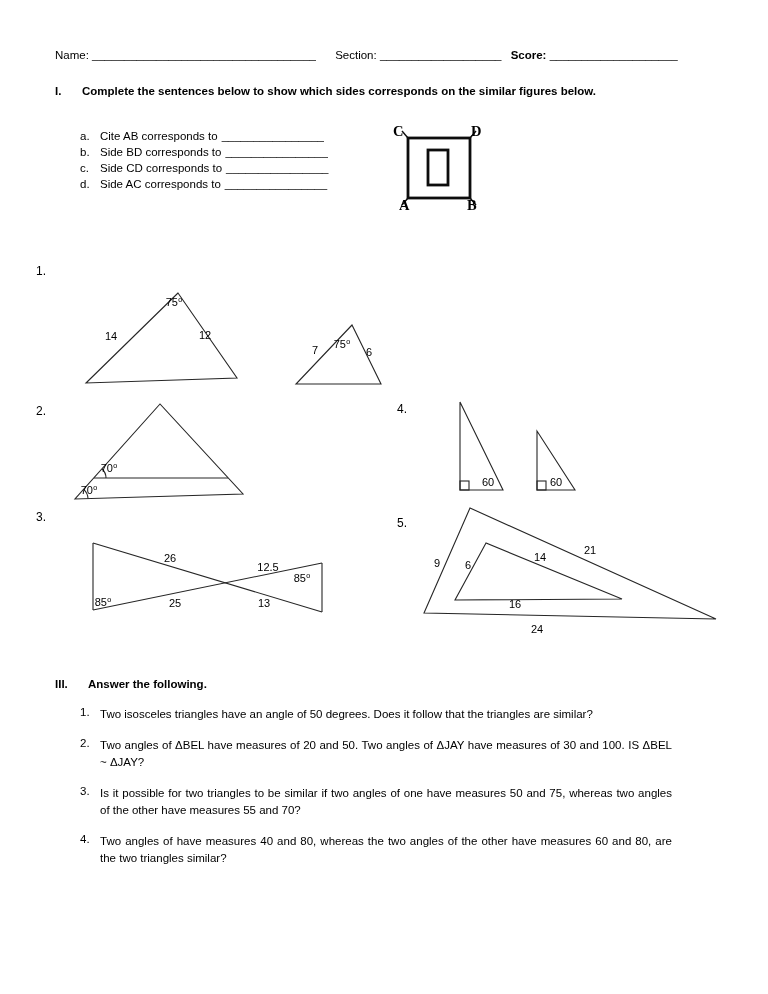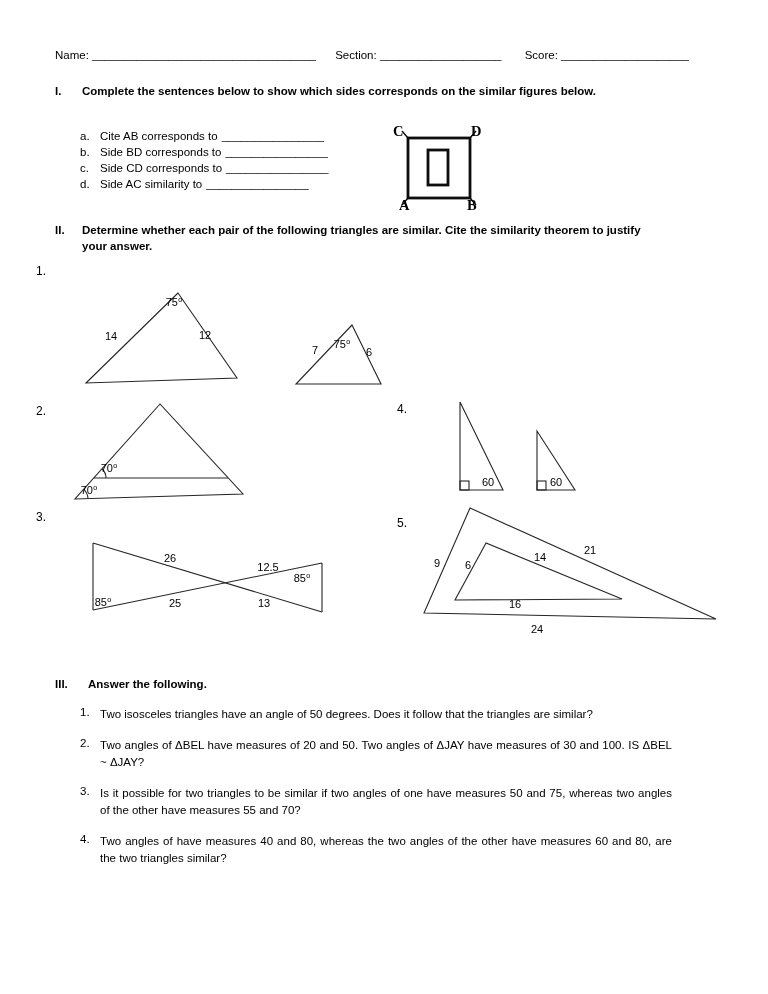--- a/index.html
+++ b/index.html
@@ -27,21 +27,21 @@
 </head>
 <body>
 
 <div class="page">
 
   <div class="abs header-row" style="left:55px;top:49px;">
     <span>Name:</span>
     <span>___________________________________</span>
     <span style="margin-left:16px;">Section:</span>
     <span>___________________</span>
-    <span style="margin-left:20px;">Score:</span>
+    <span style="margin-left:6px;font-weight:bold;">Score:</span>
     <span>____________________</span>
   </div>
 
   <div class="abs heading" style="left:55px;top:83px;width:640px;">
     <span class="num">I.</span>
     <span class="htxt" style="width:560px;">Complete the sentences below to show which sides corresponds on the similar figures below.</span>
   </div>
 
   <div class="abs" style="left:80px;top:128px;">
     <div class="item-row">
@@ -54,42 +54,38 @@
       <span>Side BD corresponds to</span>
       <span style="margin-left:4px;">________________</span>
     </div>
     <div class="item-row">
       <span class="ltr">c.</span>
       <span>Side CD corresponds to</span>
       <span style="margin-left:4px;">________________</span>
     </div>
     <div class="item-row">
       <span class="ltr">d.</span>
-      <span>Side AC similarity to</span>
+      <span>Side AC corresponds to</span>
       <span style="margin-left:4px;">________________</span>
     </div>
   </div>
 
   <svg style="left:390px;top:120px;" width="100" height="92" viewBox="0 0 100 92">
     <rect class="thick" x="18" y="18" width="62" height="60"></rect>
     <rect class="thick" x="38" y="30" width="20" height="35"></rect>
     <line class="ldr" x1="12" y1="11" x2="18" y2="18"></line>
     <line class="ldr" x1="86" y1="11" x2="80" y2="18"></line>
     <line class="ldr" x1="12" y1="85" x2="18" y2="78"></line>
     <line class="ldr" x1="86" y1="85" x2="80" y2="78"></line>
     <text class="corner" x="3" y="16">C</text>
     <text class="corner" x="81" y="16">D</text>
     <text class="corner" x="9" y="90">A</text>
     <text class="corner" x="77" y="90">B</text>
   </svg>
 
-  <div class="abs heading" style="left:55px;top:222px;width:648px;">
-    <span class="num">II.</span>
-    <span class="htxt" style="width:585px;">Determine whether each pair of the following triangles are similar. Cite the similarity theorem to justify your answer.</span>
-  </div>
 
   <span class="pnum" style="left:36px;top:264px;">1.</span>
   <span class="pnum" style="left:36px;top:404px;">2.</span>
   <span class="pnum" style="left:36px;top:510px;">3.</span>
   <span class="pnum" style="left:397px;top:402px;">4.</span>
   <span class="pnum" style="left:397px;top:516px;">5.</span>
 
   <svg style="left:60px;top:280px;" width="340" height="115" viewBox="0 0 340 115">
     <polygon class="ln" points="118,13 26,103 177,98"></polygon>
     <polygon class="ln" points="292,45 236,104 321,104"></polygon>

